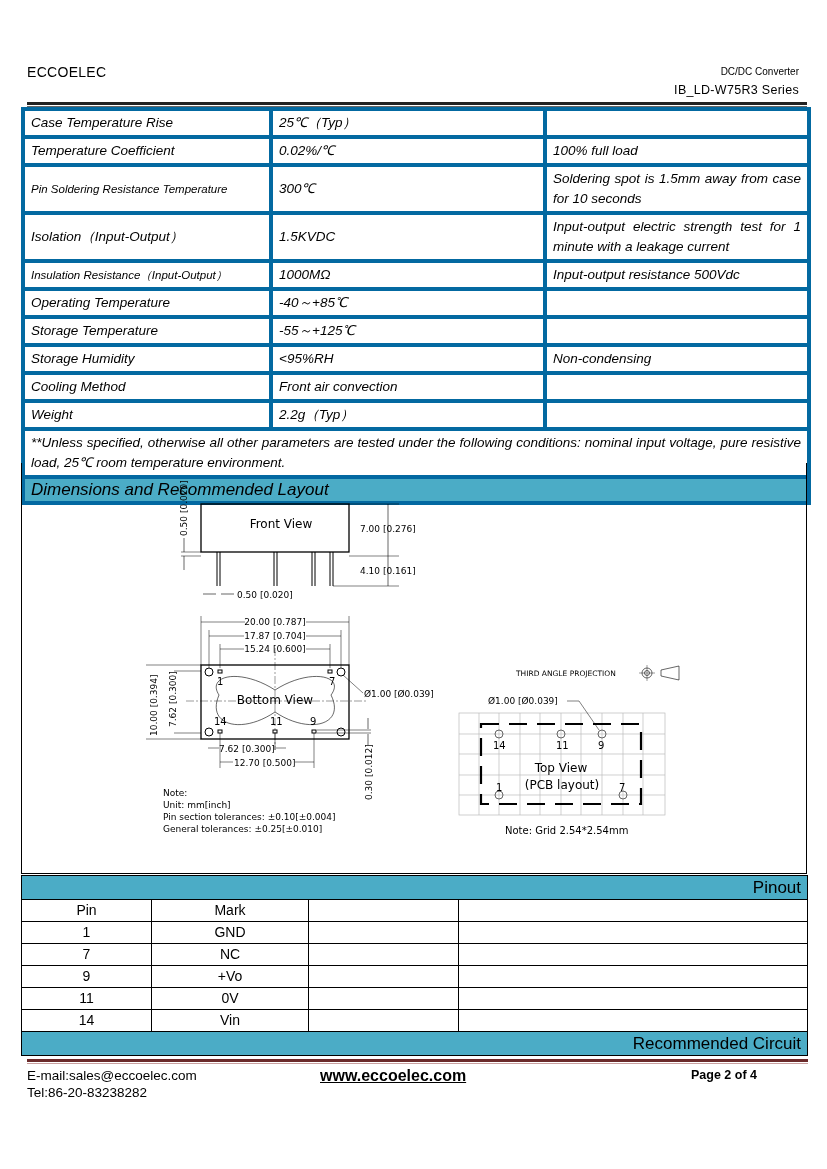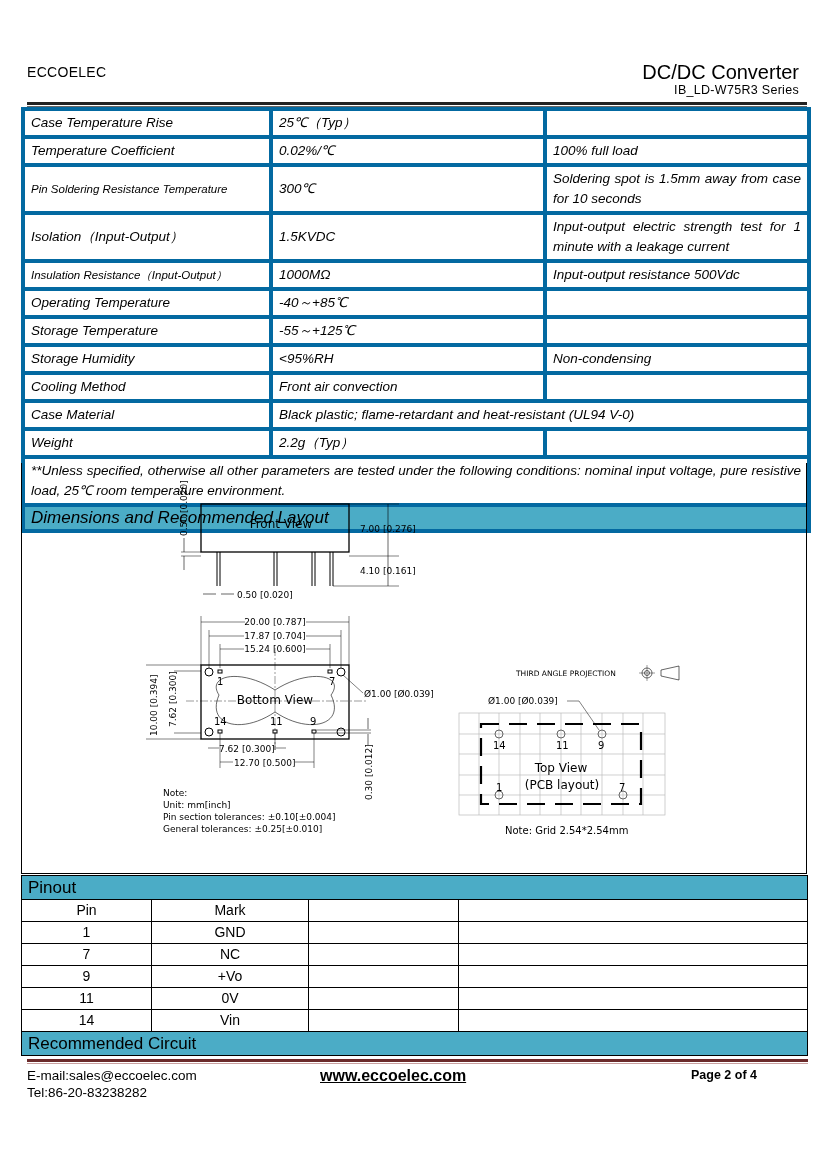--- a/index.html
+++ b/index.html
@@ -1,36 +1,36 @@
 <!DOCTYPE html>
 <html><head>
 <meta charset="utf-8">
 <style>
   html, body { margin: 0; padding: 0; background: #ffffff; }
   body { width: 827px; height: 1169px; position: relative; overflow: hidden;
          font-family: "Liberation Sans", sans-serif; color: #000; }
   .brand { position: absolute; left: 27px; top: 64px; font-size: 14px; letter-spacing: 0.3px; }
   .hdr-right { position: absolute; right: 28px; top: 63px; text-align: right; }
-  .hdr-title { font-size: 20px; line-height: 18px; }
+  .hdr-title { font-size: 10px; line-height: 18px; }
   .hdr-series { font-size: 12.5px; line-height: 18px; letter-spacing: 0.3px; }
   .rule-top { position: absolute; left: 27px; top: 102px; width: 780px; height: 3px; background: #222; }
   .rule-top2 { position: absolute; left: 27px; top: 106px; width: 780px; height: 1px; background: #666; }
 
   table.spec { position: absolute; left: 21px; top: 107px; width: 786px; border-collapse: collapse; table-layout: fixed; font-size: 13.5px; }
   table.spec td { border: 4px solid #0369a1; padding: 2px 6px; vertical-align: middle; line-height: 20px; font-style: italic; }
   table.spec td.small { font-size: 11.5px; }
   table.spec td.just { text-align: justify; text-align-last: left; }
   .note-row td { line-height: 22px; }
   .sec-head { background: #4bacc6; font-size: 17px; padding: 1px 6px !important; line-height: 20px !important; }
 
   .dims { position: absolute; left: 21px; top: 463px; width: 786px; height: 411px; border: 1px solid #000; border-top: none; box-sizing: border-box; }
 
   table.pin { position: absolute; left: 21px; top: 875px; width: 786px; border-collapse: collapse; table-layout: fixed; font-size: 14px; }
   table.pin td { border: 1px solid #000; text-align: center; height: 21px; padding: 0; line-height: 21px; }
-  table.pin td.sec-head { text-align: left; }
+  table.pin td.sec-head { text-align: right; }
 
   .foot-rule1 { position: absolute; left: 27px; top: 1059px; width: 781px; height: 3px; background: #6b2a2a; }
   .foot-rule2 { position: absolute; left: 27px; top: 1063px; width: 781px; height: 1px; background: #c9a0a0; }
   .foot-left { position: absolute; left: 27px; top: 1067px; font-size: 13.5px; line-height: 17px; }
   .foot-mid { position: absolute; left: 320px; top: 1067px; font-size: 16px; font-weight: bold; text-decoration: underline; }
   .foot-right { position: absolute; left: 691px; top: 1068px; font-size: 12.5px; font-weight: bold; text-align: center; }
   svg text { font-family: "DejaVu Sans", sans-serif; }
 </style>
 </head>
 <body>
@@ -87,24 +87,20 @@
   </tr>
   <tr style="height:22px">
     <td>Storage Humidity</td>
     <td>&lt;95%RH</td>
     <td>Non-condensing</td>
   </tr>
   <tr style="height:22px">
     <td>Cooling Method</td>
     <td>Front air convection</td>
     <td></td>
-  </tr>
-  <tr style="height:22px">
-    <td>Case Material</td>
-    <td colspan="2">Black plastic; flame-retardant and heat-resistant (UL94 V-0)</td>
   </tr>
   <tr style="height:23px">
     <td>Weight</td>
     <td>2.2g（Typ）</td>
     <td></td>
   </tr>
   <tr class="note-row">
     <td colspan="3" class="just">**Unless specified, otherwise all other parameters are tested under the following conditions: nominal input voltage, pure resistive load, 25℃ room temperature environment.</td>
   </tr>
   <tr>

